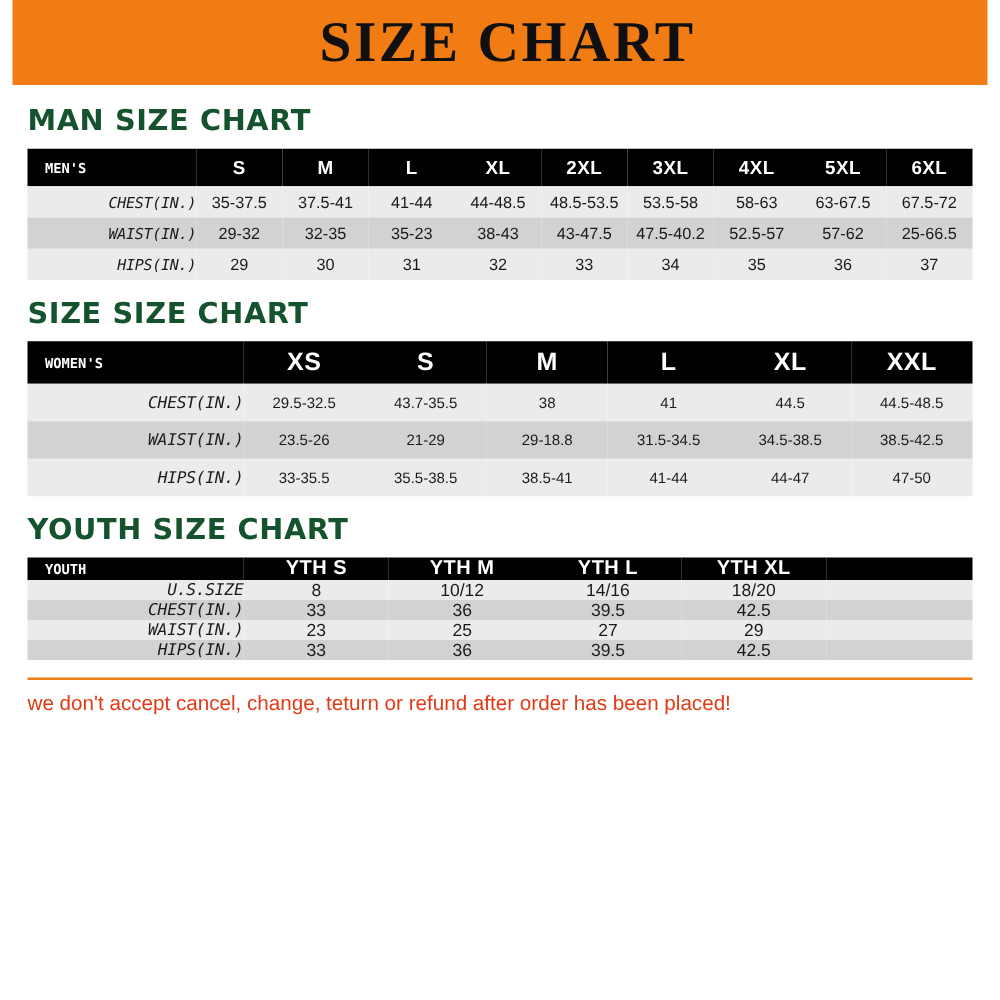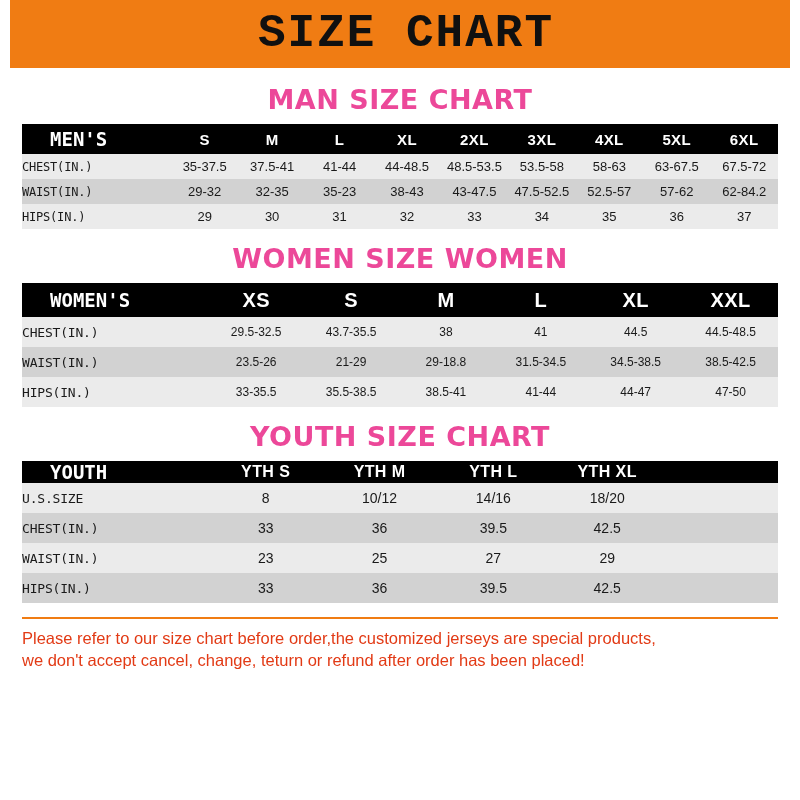--- a/index.html
+++ b/index.html
@@ -25,21 +25,21 @@
   .banner {
     height: 68px;
     background: #f07c13;
     display: flex;
     align-items: center;
     justify-content: center;
     position: relative;
     flex: none;
   }
   .banner-title {
-    font-family: Liberation Mono, monospace;
+    font-family: Liberation Serif, serif;
     font-weight: bold;
     font-size: 46px;
     letter-spacing: 2px;
     color: #101010;
     line-height: 1;
     text-align: center;
     margin-left: 12px;
   }
   .banner-edge-left, .banner-edge-right {
     position: absolute;
@@ -53,26 +53,26 @@
 
   .content {
     flex: 1;
     padding: 0 22px;
     box-sizing: border-box;
     display: flex;
     flex-direction: column;
   }
 
   .section-title {
-    text-align: center;
+    text-align: left;
     font-family: "DejaVu Sans", sans-serif;
     font-weight: bold;
-    font-size: 27px;
+    font-size: 23px;
     letter-spacing: 0.5px;
-    color: #ec4899;
+    color: #14532d;
     margin: 14px 0 9px 0;
   }
   .section-title.first { margin-top: 16px; }
 
   table.size-table {
     width: 100%;
     border-collapse: collapse;
     table-layout: fixed;
   }
   table.size-table th, table.size-table td {
@@ -87,39 +87,40 @@
   table.size-table thead th {
     background: #000000;
     color: #ffffff;
     font-size: 15px;
     font-weight: bold;
     height: 30px;
     letter-spacing: 0.4px;
   }
   table.size-table thead th.rowlabel {
     text-align: left;
-    padding-left: 28px;
+    padding-left: 14px;
     font-family: "DejaVu Sans Mono", monospace;
-    font-size: 19px;
+    font-size: 11px;
     letter-spacing: 0px;
   }
   table.size-table td.rowlabel {
     font-family: "DejaVu Sans Mono", monospace;
     font-size: 12px;
-    text-align: left;
+    text-align: right;
     letter-spacing: -0.2px;
+    font-style: italic;
   }
   tr.band-light td { background: #ebebeb; }
   tr.band-dark td { background: #d2d2d2; }
 
   
   table.women th, table.women td { height: 30px; font-size: 12px; }
   table.women thead th { height: 34px; font-size: 20px; }
   table.women td.rowlabel { font-size: 13px; }
-  table.youth th, table.youth td { height: 30px; font-size: 14px; }
+  table.youth th, table.youth td { height: 16px; font-size: 14px; }
   table.youth thead th { height: 16px; font-size: 16px; }
   table.youth td.rowlabel { font-size: 13px; }
 
   .footer-note {
     margin-top: 14px;
     border-top: 2px solid #f07c13;
     padding-top: 8px;
     color: #e23a15;
     font-size: 16.5px;
     line-height: 1.35;
@@ -169,41 +170,41 @@
           <td>63-67.5</td>
           <td>67.5-72</td>
         </tr>
         <tr class="band-dark">
           <td class="rowlabel">WAIST(IN.)</td>
           <td>29-32</td>
           <td>32-35</td>
           <td>35-23</td>
           <td>38-43</td>
           <td>43-47.5</td>
-          <td>47.5-52.5</td>
+          <td>47.5-40.2</td>
           <td>52.5-57</td>
           <td>57-62</td>
-          <td>62-84.2</td>
+          <td>25-66.5</td>
         </tr>
         <tr class="band-light">
           <td class="rowlabel">HIPS(IN.)</td>
           <td>29</td>
           <td>30</td>
           <td>31</td>
           <td>32</td>
           <td>33</td>
           <td>34</td>
           <td>35</td>
           <td>36</td>
           <td>37</td>
         </tr>
       </tbody>
     </table>
 
-    <div class="section-title">WOMEN SIZE WOMEN</div>
+    <div class="section-title">SIZE SIZE CHART</div>
     <table class="size-table women">
       <thead>
         <tr>
           <th class="rowlabel" style="width:21%">WOMEN'S</th>
           <th>XS</th>
           <th>S</th>
           <th>M</th>
           <th>L</th>
           <th>XL</th>
           <th>XXL</th>
@@ -282,18 +283,17 @@
           <td>33</td>
           <td>36</td>
           <td>39.5</td>
           <td>42.5</td>
           <td></td>
         </tr>
       </tbody>
     </table>
 
     <div class="footer-note">
-      <div>Please refer to our size chart before order,the customized jerseys are special products,</div>
       <div>we don't accept cancel, change, teturn or refund after order has been placed!</div>
     </div>
 
   </div>
 </div>
 
 </body></html>

